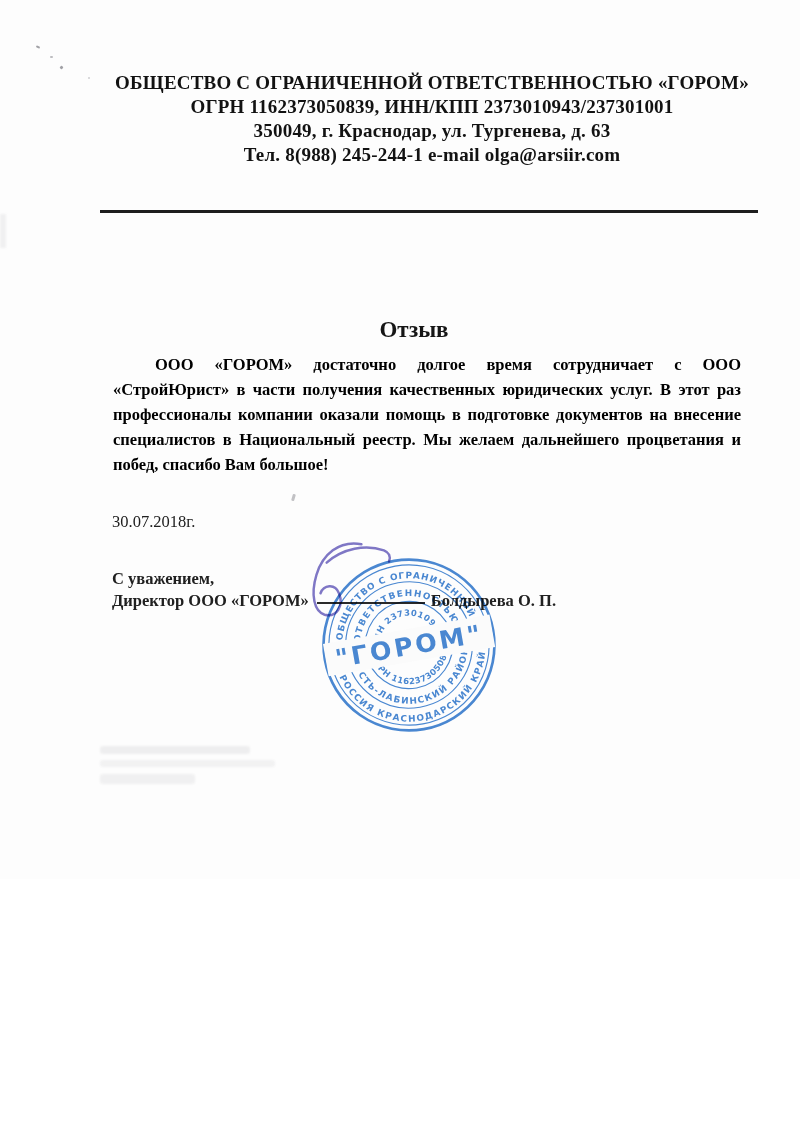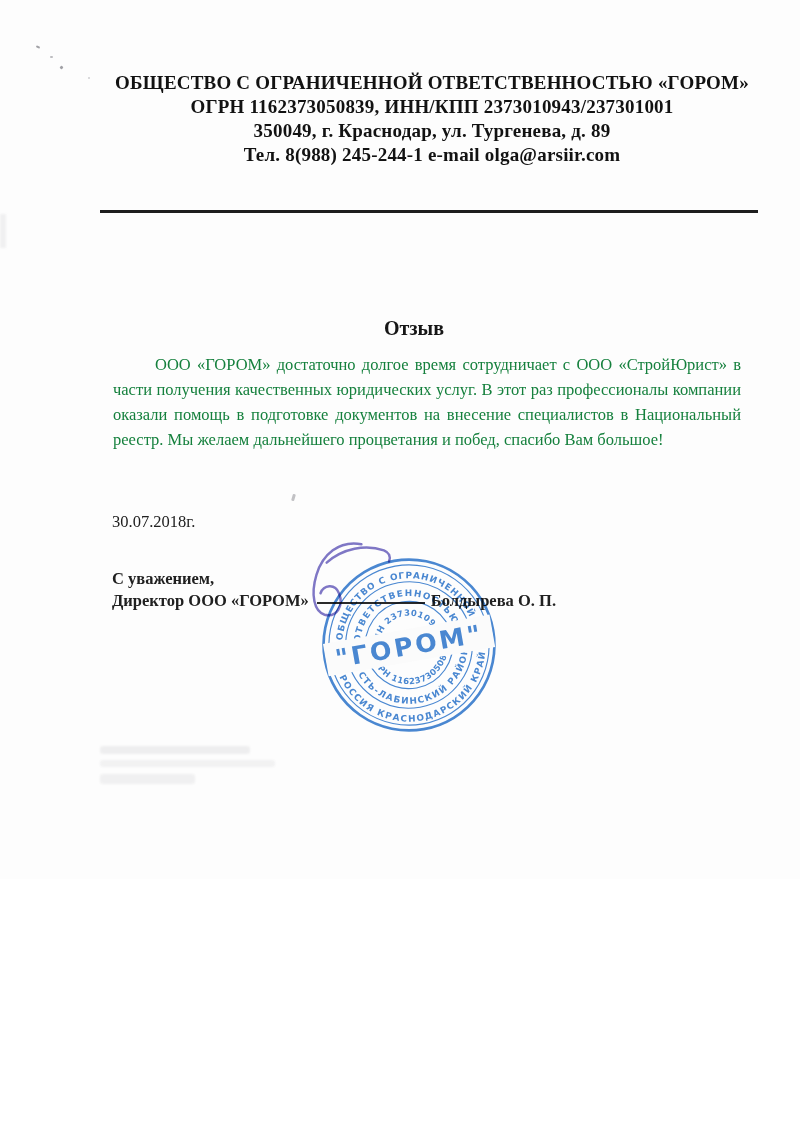--- a/index.html
+++ b/index.html
@@ -15,26 +15,27 @@
     position:absolute;left:102px;top:71px;width:660px;
     text-align:center;font-weight:bold;font-size:19px;line-height:24px;
     color:#121212;letter-spacing:.2px;
   }
   .rule{
     position:absolute;left:100px;top:210px;width:658px;height:3px;
     background:#1e1e1e;
   }
   .doc-title{
     position:absolute;left:100px;top:317px;width:628px;
-    text-align:center;font-weight:bold;font-size:20px;color:#161616;
+    text-align:center;font-weight:bold;font-size:23px;color:#161616;
   }
   .doc-body{
     position:absolute;left:113px;top:352px;width:628px;
     font-size:16.5px;line-height:25px;text-align:justify;text-indent:42px;
-    color:#15803d;
+    color:#000000;
+    font-weight:bold;
   }
   .doc-date{
     position:absolute;left:112px;top:512px;font-size:16.5px;color:#202020;text-align:center;
   }
   .sign-block{
     position:absolute;left:112px;top:568px;font-size:16.5px;line-height:22px;color:#202020;font-weight:bold;
   }
   .sign-line2{white-space:nowrap;}
   .sig-underline{
     display:inline-block;width:108px;height:2px;
@@ -84,21 +85,21 @@
   <div class="speck sp4"></div>
   <div class="speck sp5"></div>
   <div class="edge-smudge"></div>
   <div class="ghost g1"></div>
   <div class="ghost g2"></div>
   <div class="ghost g3"></div>
 
   <div class="letterhead">
     <div>ОБЩЕСТВО С ОГРАНИЧЕННОЙ ОТВЕТСТВЕННОСТЬЮ «ГОРОМ»</div>
     <div>ОГРН 1162373050839, ИНН/КПП 2373010943/237301001</div>
-    <div>350049, г. Краснодар, ул. Тургенева, д. 89</div>
+    <div>350049, г. Краснодар, ул. Тургенева, д. 63</div>
     <div>Тел. 8(988) 245-244-1 e-mail olga@arsiir.com</div>
   </div>
   <div class="rule"></div>
 
   <div class="doc-title">Отзыв</div>
   <div class="doc-body">ООО «ГОРОМ» достаточно долгое время сотрудничает с ООО «СтройЮрист» в части получения качественных юридических услуг. В этот раз профессионалы компании оказали помощь в подготовке документов на внесение специалистов в Национальный реестр. Мы желаем дальнейшего процветания и побед, спасибо Вам большое!</div>
   <div class="doc-date">30.07.2018г.</div>
 
   <div class="sign-block">
     <div>С уважением,</div>

